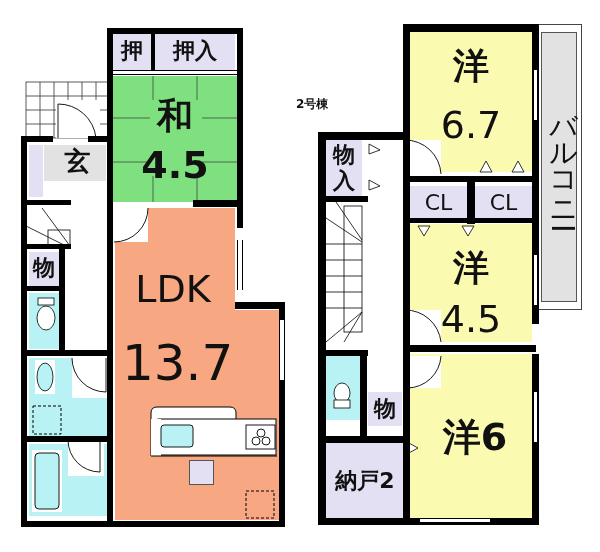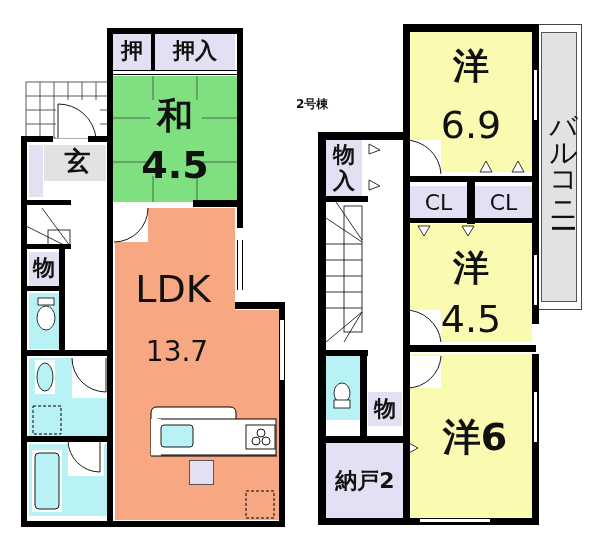--- a/index.html
+++ b/index.html
@@ -97,21 +97,21 @@
   </svg>
   <svg style="left:68px;top:440px;" width="40" height="40">
     <rect x="0" y="0" width="36" height="36" fill="#fff"></rect>
     <path d="M0 0 A32 32 0 0 0 32 32" fill="none" stroke="#000" stroke-width="0.9"></path>
     <line x1="32" y1="0" x2="32" y2="32" stroke="#000" stroke-width="0.9"></line>
   </svg>
 
   <div class="room salmon" style="left:115px;top:208px;width:120px;height:312px;"></div>
   <div class="room salmon" style="left:235px;top:310px;width:44px;height:210px;"></div>
   <div class="lbl" style="left:118px;top:270px;width:110px;font-size:38px;font-weight:normal;">LDK</div>
-  <div class="lbl" style="left:122px;top:338px;width:110px;font-size:28px;font-weight:normal;">13.7</div>
+  <div class="lbl" style="left:122px;top:338px;width:110px;font-size:50px;font-weight:normal;">13.7</div>
   <svg style="left:112px;top:208px;" width="40" height="36">
     <rect x="0" y="0" width="36" height="34" fill="#fff"></rect>
     <path d="M36 0 A34 34 0 0 1 2 34" fill="none" stroke="#000" stroke-width="0.9"></path>
   </svg>
 
   <svg style="left:150px;top:405px;" width="128" height="52">
     <path d="M1 51 L1 8 Q1 2 7 2 L80 2 Q86 2 86 8 L86 14" fill="#fff" stroke="#000" stroke-width="1"></path>
     <rect x="8" y="14" width="118" height="36" fill="#fff" stroke="#000" stroke-width="1"></rect>
     <rect x="1" y="14" width="10" height="37" fill="#fff"></rect>
     <line x1="1" y1="51" x2="127" y2="51" stroke="#000" stroke-width="1"></line>
@@ -156,21 +156,21 @@
 <div class="lbl" style="left:296px;top:98px;width:50px;font-size:12px;text-align:left;">2号棟</div>
 
 <div>
 
   <div class="room" style="left:537px;top:24px;width:45px;height:286px;border:1px solid #444;background:#fff;"></div>
   <div class="room gray" style="left:541px;top:32px;width:36px;height:270px;border:1px solid #555;"></div>
   <div class="lbl" style="left:541px;top:95px;width:36px;font-size:28px;writing-mode:vertical-rl;text-orientation:upright;letter-spacing:-2px;font-weight:normal;">バルコニー</div>
 
   <div class="room yellow" style="left:410px;top:32px;width:122px;height:140px;"></div>
   <div class="lbl" style="left:410px;top:48px;width:122px;font-size:36px;">洋</div>
-  <div class="lbl" style="left:410px;top:106px;width:122px;font-size:38px;font-weight:normal;">6.9</div>
+  <div class="lbl" style="left:410px;top:106px;width:122px;font-size:38px;font-weight:normal;">6.7</div>
   <svg style="left:405px;top:140px;" width="40" height="36">
     <rect x="0" y="0" width="36" height="34" fill="#fff"></rect>
     <path d="M0 0 A36 36 0 0 1 36 34" fill="none" stroke="#000" stroke-width="0.9"></path>
   </svg>
   <svg style="left:472px;top:160px;" width="60" height="14">
     <polygon points="8,12 14,1 20,12" fill="#fff" stroke="#000" stroke-width="0.8"></polygon>
     <polygon points="40,12 46,1 52,12" fill="#fff" stroke="#000" stroke-width="0.8"></polygon>
   </svg>
 
   <div class="room lavender" style="left:410px;top:186px;width:57px;height:33px;"></div>

